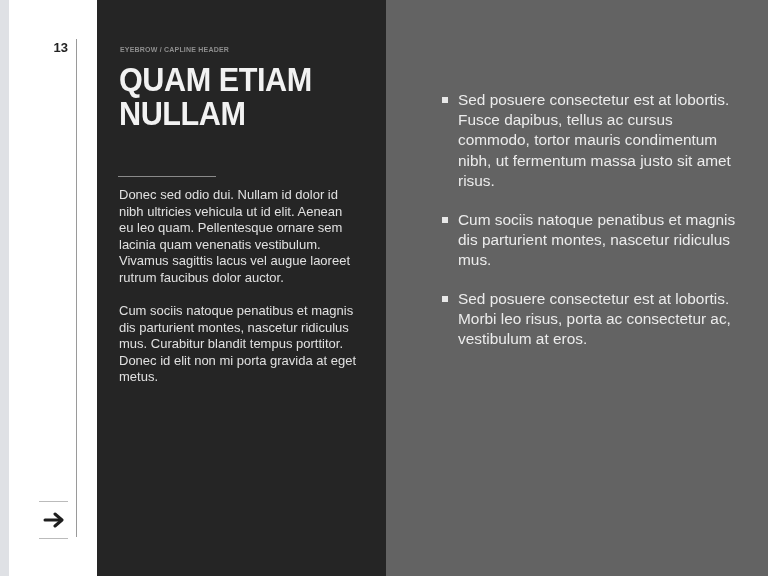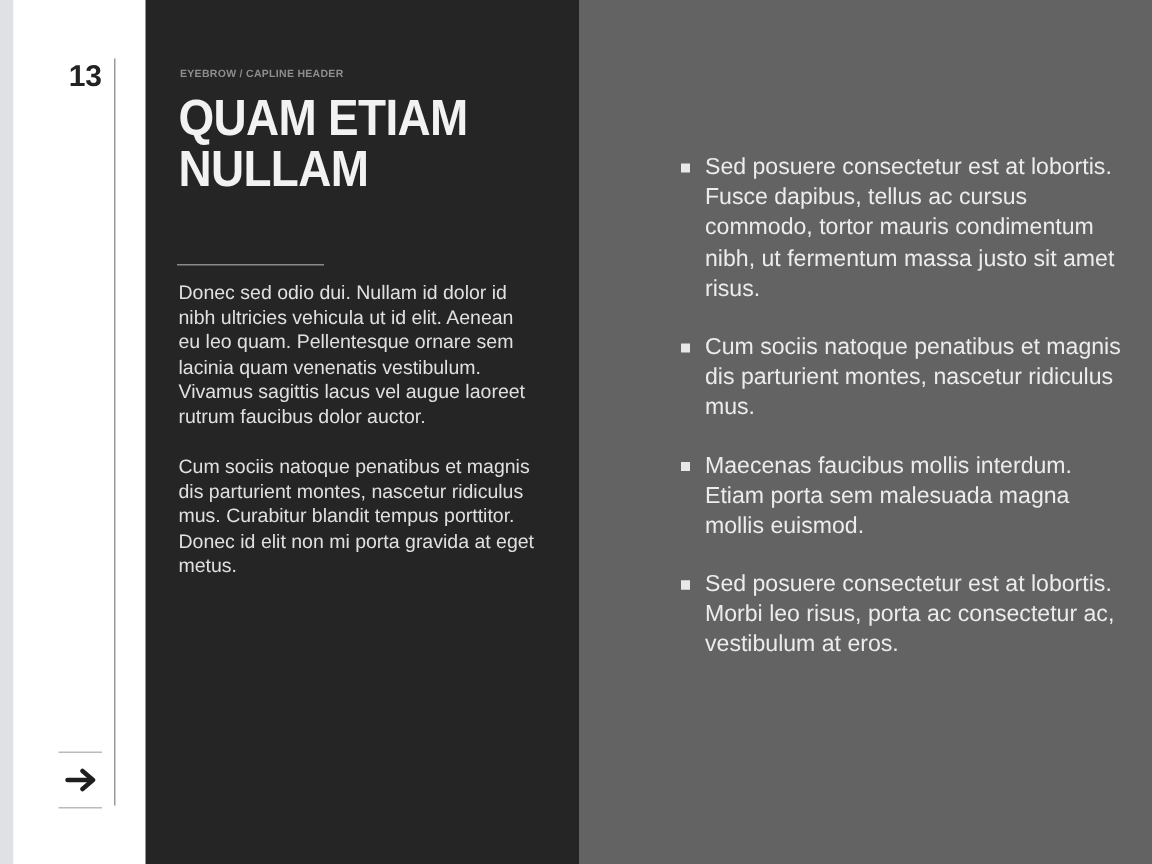--- a/index.html
+++ b/index.html
@@ -1,29 +1,29 @@
 <!DOCTYPE html>
 <html><head>
 <meta charset="utf-8">
 <style>
   html, body { margin: 0; padding: 0; }
   body { width: 768px; height: 576px; position: relative; overflow: hidden; background: #ffffff; font-family: "Liberation Sans", sans-serif; }
   .edge { position: absolute; left: 0; top: 0; width: 9px; height: 576px; background: #dfe1e5; }
   .gutter { position: absolute; left: 9px; top: 0; width: 88px; height: 576px; background: #ffffff; }
-  .page-num { position: absolute; left: 40px; top: 40px; width: 28px; text-align: right; font-size: 20px; font-weight: bold; color: #222222; }
+  .page-num { position: absolute; left: 40px; top: 40px; width: 28px; text-align: right; font-size: 13px; font-weight: bold; color: #222222; }
   .vline { position: absolute; left: 76px; top: 39px; width: 1px; height: 498px; background: #9a9a9a; }
   .nav-box { position: absolute; left: 39px; top: 501px; width: 29px; height: 36px; border-top: 1px solid #bbbbbb; border-bottom: 1px solid #bbbbbb; display: flex; align-items: center; justify-content: center; cursor: pointer; }
   .dark { position: absolute; left: 97px; top: 0; width: 289px; height: 576px; background: #252525; }
   .eyebrow { position: absolute; left: 120px; top: 46px; font-size: 7px; font-weight: bold; color: #8e8e8e; letter-spacing: 0.2px; text-transform: uppercase; }
   .title { position: absolute; left: 119px; top: 62px; width: 250px; font-size: 34px; line-height: 34px; font-weight: bold; color: #f2f2f2; transform: scaleX(0.9); transform-origin: left top; letter-spacing: -0.5px; }
   .rule { position: absolute; left: 118px; top: 176px; width: 98px; height: 1px; background: #8a8a8a; }
   .body { position: absolute; left: 119px; top: 187px; width: 240px; color: #e0e0e0; font-size: 13px; line-height: 16.5px; }
   .body p { margin: 0 0 17px 0; }
   .light { position: absolute; left: 386px; top: 0; width: 382px; height: 576px; background: #636363; }
-  .bullets { position: absolute; left: 437px; top: 86px; width: 300px; margin: 16px; padding: 0; list-style: none; }
+  .bullets { position: absolute; left: 437px; top: 86px; width: 300px; margin: 4px; padding: 0; list-style: none; }
   .bullets li { position: relative; padding-left: 17px; margin-bottom: 18.5px; color: #ececec; font-size: 15.4px; line-height: 20.2px; }
   .bullets li .sq { position: absolute; left: 1px; top: 7px; width: 6px; height: 6px; background: #e8e8e8; }
 </style>
 </head>
 <body>
 
 <div class="edge"></div>
 <div class="gutter"></div>
 <div class="page-num">13</div>
 <div class="vline"></div>
@@ -40,16 +40,15 @@
 <div class="rule"></div>
 <div class="body">
   <p>Donec sed odio dui. Nullam id dolor id nibh ultricies vehicula ut id elit. Aenean eu leo quam. Pellentesque ornare sem lacinia quam venenatis vestibulum. Vivamus sagittis lacus vel augue laoreet rutrum faucibus dolor auctor.</p>
   <p>Cum sociis natoque penatibus et magnis dis parturient montes, nascetur ridiculus mus. Curabitur blandit tempus porttitor. Donec id elit non mi porta gravida at eget metus.</p>
 </div>
 
 <div class="light"></div>
 <ul class="bullets">
   <li><span class="sq"></span><span>Sed posuere consectetur est at lobortis. Fusce dapibus, tellus ac cursus commodo, tortor mauris condimentum nibh, ut fermentum massa justo sit amet risus.</span></li>
   <li><span class="sq"></span><span>Cum sociis natoque penatibus et magnis dis parturient montes, nascetur ridiculus mus.</span></li>
-  <li><span class="sq"></span><span>Maecenas faucibus mollis interdum. Etiam porta sem malesuada magna mollis euismod.</span></li>
   <li><span class="sq"></span></li>
   <li><span class="sq"></span><span>Sed posuere consectetur est at lobortis. Morbi leo risus, porta ac consectetur ac, vestibulum at eros.</span></li>
 </ul>
 
 </body></html>

